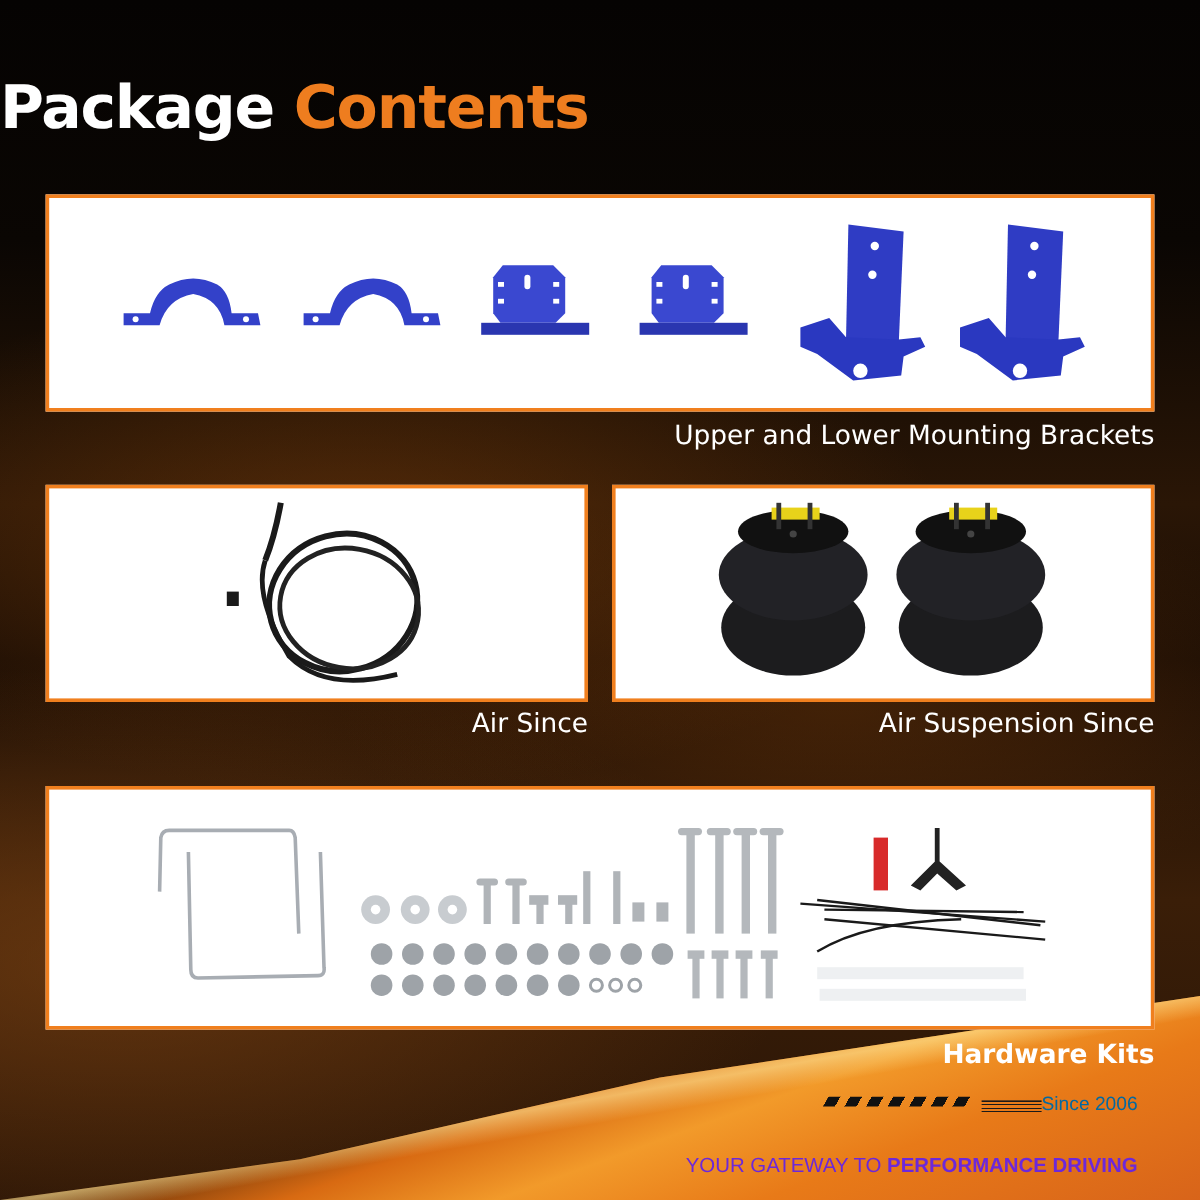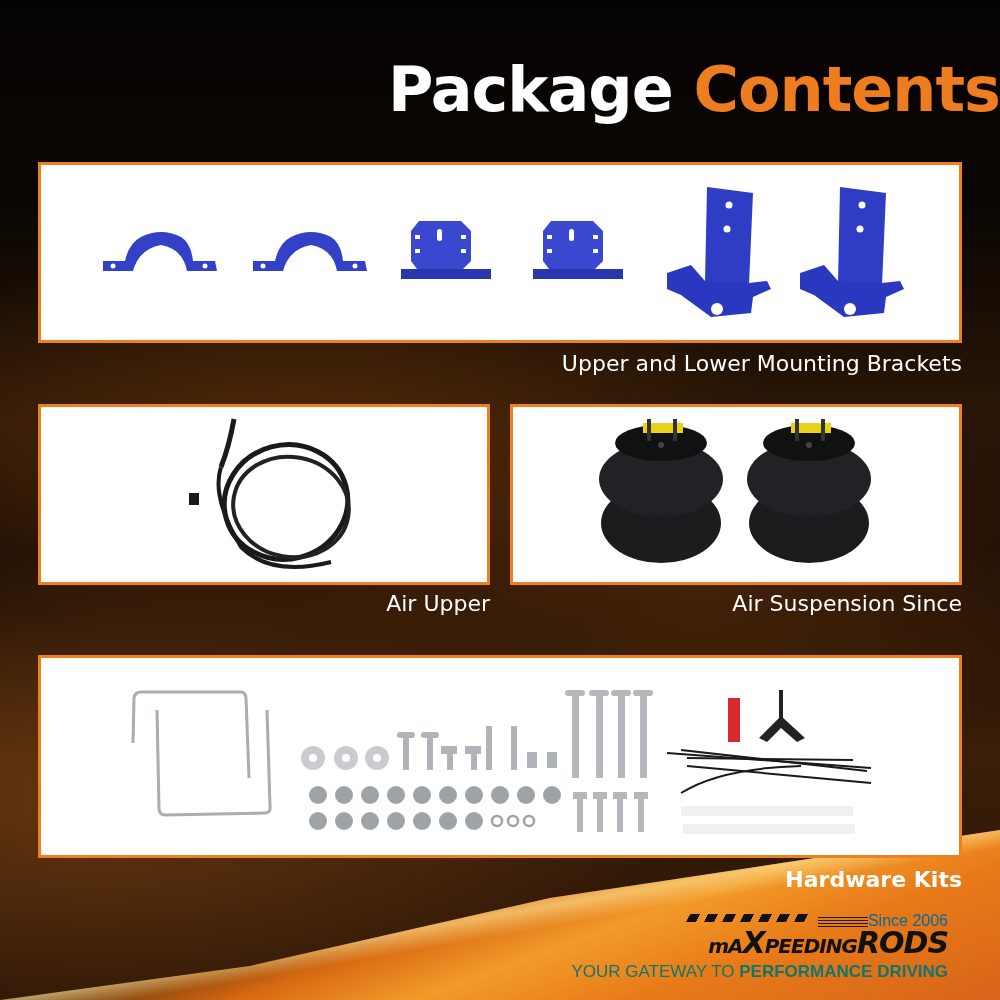--- a/index.html
+++ b/index.html
@@ -17,22 +17,22 @@
     position: absolute; left: 0; right: 0; bottom: 0; height: 170px;
     background: linear-gradient(160deg, transparent 0%, transparent 30%, #d86a12 48%, #f29a2a 60%, #e87a18 75%, #d8641a 100%);
     clip-path: polygon(0 100%, 25% 80%, 55% 40%, 100% 0, 100% 100%);
   }
   .swoosh2 {
     position: absolute; left: 0; right: 0; bottom: 0; height: 170px;
     background: linear-gradient(170deg, rgba(255,220,120,0) 40%, rgba(255,230,150,0.6) 50%, rgba(255,220,120,0) 56%);
     clip-path: polygon(0 100%, 25% 80%, 55% 40%, 100% 0, 100% 100%);
   }
   .title {
-    position: absolute; top: 50px; left: 0; width: 1000px; text-align: right;
-    font-family: "DejaVu Sans", sans-serif; font-weight: bold; font-size: 62px;
+    position: absolute; top: 50px; left: 0; width: 1000px; text-align: left;
+    font-family: "DejaVu Sans", sans-serif; font-weight: bold; font-size: 50px;
     letter-spacing: -1px; line-height: 80px;
   }
   .title .w { color: #ffffff; }
   .title .o { color: #ee7d1f; }
   .box {
     position: absolute; background: #ffffff; border: 3px solid #f07f1e;
   }
   .caption {
     position: absolute; text-align: right; color: #ffffff;
     font-family: "DejaVu Sans", sans-serif; font-size: 22px; line-height: 26px;
@@ -54,21 +54,21 @@
     line-height: 34px;
   }
   .logo .brand .small { font-size: 20px; }
   .logo .checker {
     position: absolute; right: 140px; top: 2px; width: 120px; height: 8px;
     background: repeating-linear-gradient(90deg, #111 0 10px, transparent 10px 18px);
     transform: skewX(-30deg);
   }
   .logo .tagline {
     position: absolute; right: 0; top: 50px; font-family: "Liberation Sans", sans-serif;
-    font-size: 17px; color: #0f766e; white-space: nowrap; letter-spacing: 0px;
+    font-size: 17px; color: #6d28d9; white-space: nowrap; letter-spacing: 0px;
   }
   .logo .tagline b { font-weight: bold; }
 </style>
 </head>
 <body>
 
 <div class="swoosh"></div>
 <div class="swoosh2"></div>
 
 <h1 class="title">
@@ -126,21 +126,21 @@
 
 <div class="box" style="left:38px;top:404px;width:452px;height:181px;">
   <svg width="446" height="175" viewBox="0 0 446 175">
     <path d="M193,12 Q188,40 180,60" stroke="#1a1a1a" stroke-width="5" fill="none"></path>
     <ellipse cx="245" cy="95" rx="62" ry="57" fill="none" stroke="#1a1a1a" stroke-width="5" transform="rotate(-15 245 95)"></ellipse>
     <ellipse cx="250" cy="100" rx="58" ry="50" fill="none" stroke="#222" stroke-width="4" transform="rotate(10 250 100)"></ellipse>
     <path d="M180,60 Q170,90 200,140 Q230,170 290,155" stroke="#1a1a1a" stroke-width="4" fill="none"></path>
     <rect x="148" y="86" width="10" height="12" fill="#1a1a1a"></rect>
   </svg>
 </div>
-<div class="caption" style="left:38px;top:591px;width:452px;">Air Upper</div>
+<div class="caption" style="left:38px;top:591px;width:452px;">Air Since</div>
 
 <div class="box" style="left:510px;top:404px;width:452px;height:181px;">
   <svg width="446" height="175" viewBox="0 0 446 175">
     <g>
       <ellipse cx="148" cy="116" rx="60" ry="40" fill="#1c1c1e"></ellipse>
       <ellipse cx="148" cy="72" rx="62" ry="38" fill="#222226"></ellipse>
       <ellipse cx="148" cy="36" rx="46" ry="18" fill="#111"></ellipse>
       <rect x="130" y="16" width="40" height="10" fill="#e8d21a"></rect>
       <rect x="134" y="12" width="4" height="22" fill="#333"></rect>
         <rect x="160" y="12" width="4" height="22" fill="#333"></rect>
@@ -247,19 +247,16 @@
         <rect x="642" y="166" width="172" height="10"></rect>
     </g>
   </svg>
 </div>
 <div class="caption" style="left:38px;top:867px;width:924px;font-weight:bold;">Hardware Kits</div>
 
 <div class="logo">
   <div class="checker"></div>
   <div class="speedlines"></div>
   <div class="since">Since 2006</div>
-  <div class="brand">
-    <span class="small">mA</span><span>X</span><span class="small">PEEDING</span><span>RODS</span>
-  </div>
   <div class="tagline">
     <span>YOUR GATEWAY TO </span><b>PERFORMANCE DRIVING</b>
   </div>
 </div>
 
 </body></html>

